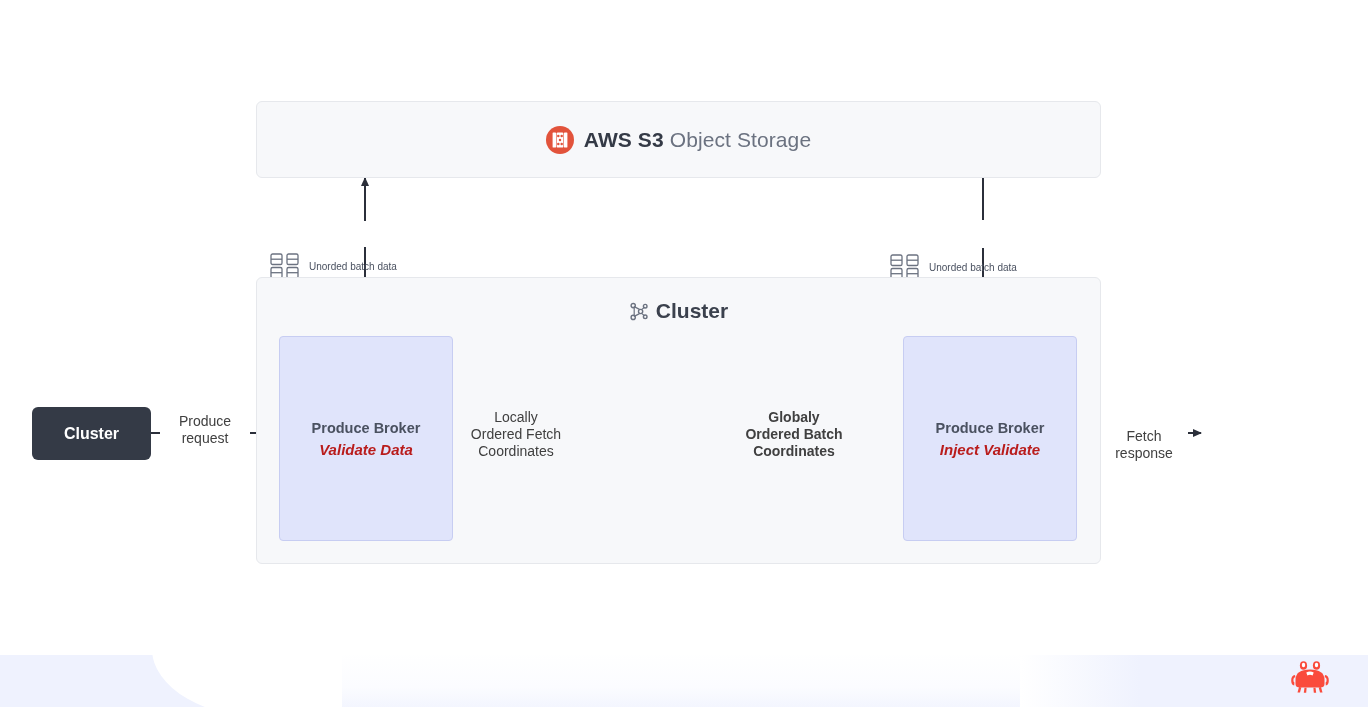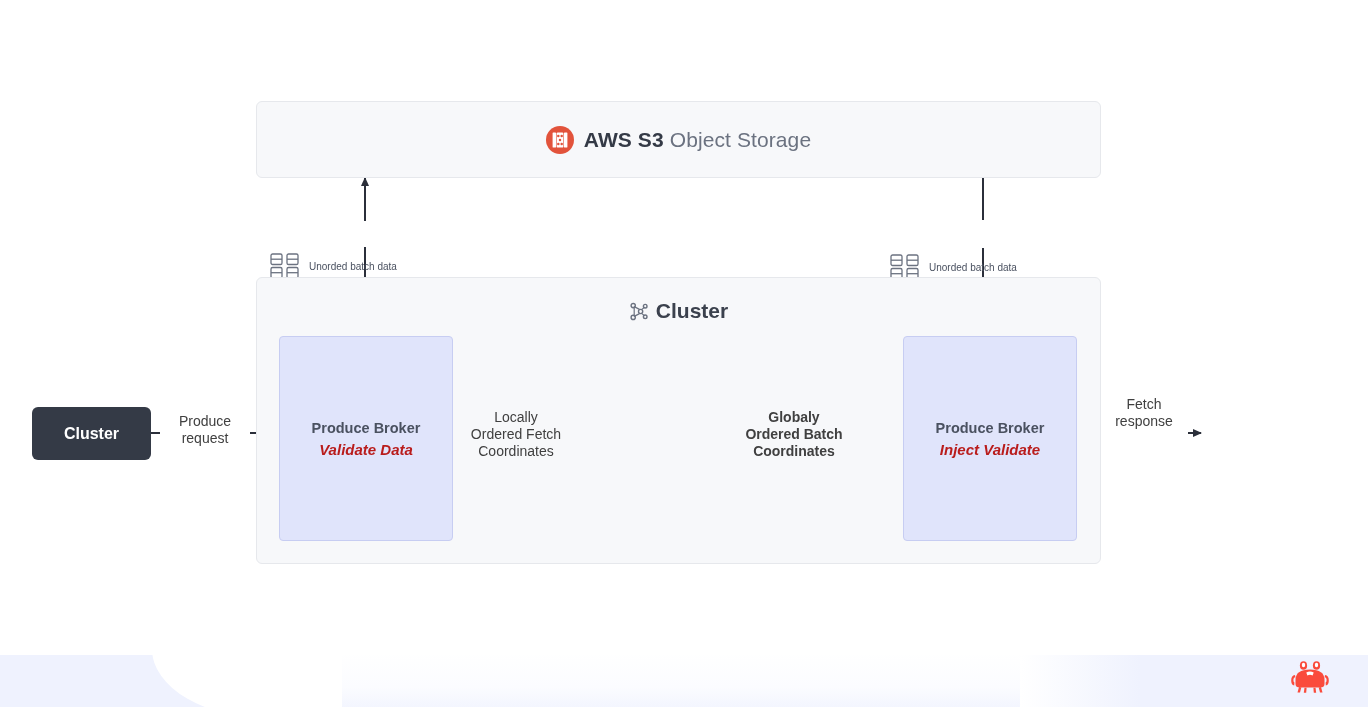--- a/index.html
+++ b/index.html
@@ -184,21 +184,21 @@
     position: absolute;
     text-align: center;
     font-size: 14px;
     line-height: 17px;
     color: #404040;
     white-space: pre-line;
   }
   .lbl-produce-request { left: 160px; top: 413px; width: 90px; }
   .lbl-locally  { left: 455px; top: 409px; width: 122px; }
   .lbl-globaly  { left: 734px; top: 409px; width: 120px; font-weight: bold; }
-  .lbl-fetch    { left: 1101px; top: 396px; width: 86px; }
+  .lbl-fetch    { left: 1101px; top: 428px; width: 86px; }
 
   
   .data-label {
     position: absolute;
     display: flex;
     align-items: center;
     gap: 9px;
     font-size: 10px;
     color: #4a5160;
     white-space: nowrap;

